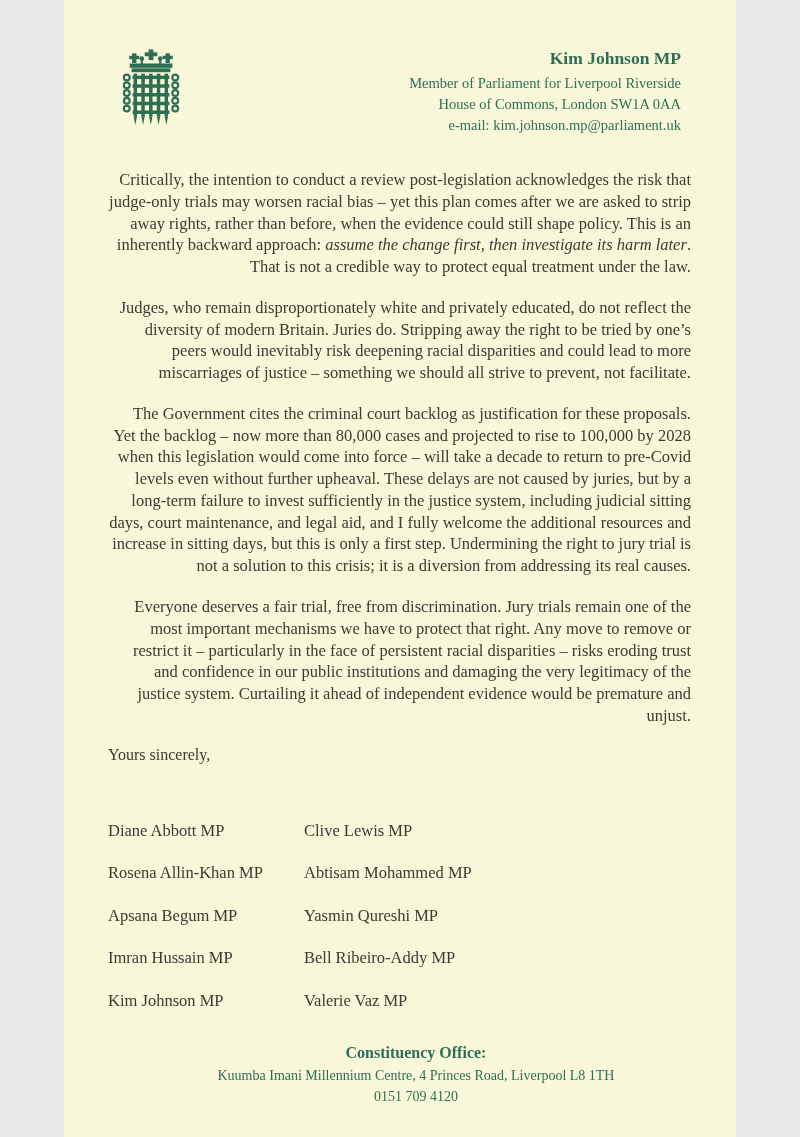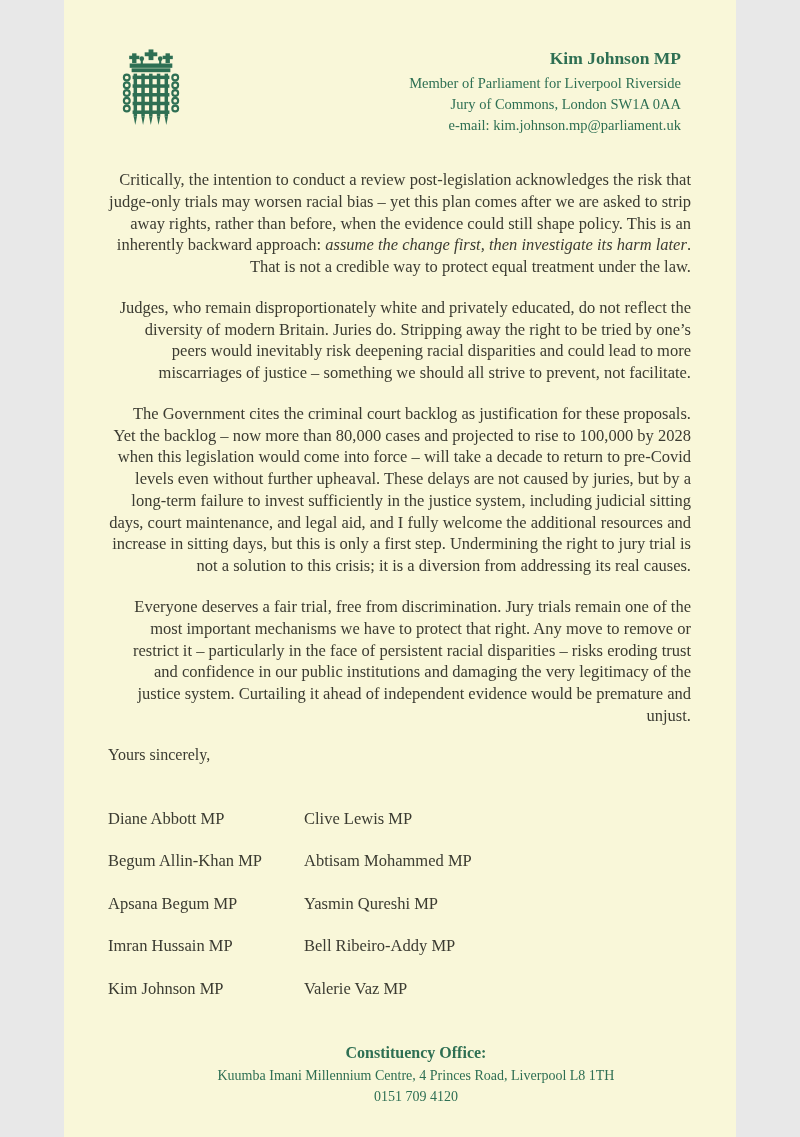--- a/index.html
+++ b/index.html
@@ -48,21 +48,21 @@
     font-size: 16.5px;
     line-height: 1.32;
     margin: 0 0 19px 0;
     text-align: right;
   }
   .valediction {
     font-size: 16px;
     margin: 0;
   }
   .signatories {
-    margin-top: 45px;
+    margin-top: 57px;
     display: grid;
     grid-template-columns: 196px 1fr;
     row-gap: 22.5px;
     font-size: 16.5px;
   }
   .footer {
     position: absolute;
     left: 0;
     right: 0;
     bottom: 30px;
@@ -128,38 +128,38 @@
             <circle cx="57" cy="46" r="3"></circle>
             <circle cx="57" cy="54" r="3"></circle>
             <circle cx="57" cy="62" r="3"></circle>
         </g>
       </svg>
     </div>
     <div class="header-text">
       <div class="header-name">Kim Johnson MP</div>
       <div>
           <div class="line">Member of Parliament for Liverpool Riverside</div>
-          <div class="line">Jury of Commons, London SW1A 0AA</div>
+          <div class="line">House of Commons, London SW1A 0AA</div>
           <div class="line">e-mail: kim.johnson.mp@parliament.uk</div>
         </div>
     </div>
   </div>
 
   <div class="letter">
     <div>
         <p class="para"><span>Critically, the intention to conduct a review post-legislation acknowledges the risk that judge-only trials may worsen racial bias – yet this plan comes after we are asked to strip away rights, rather than before, when the evidence could still shape policy. This is an inherently backward approach: </span><span style="font-style: italic;">assume the change first, then investigate its harm later</span><span>. That is not a credible way to protect equal treatment under the law.</span></p>
         <p class="para"><span>Judges, who remain disproportionately white and privately educated, do not reflect the diversity of modern Britain. Juries do. Stripping away the right to be tried by one’s peers would inevitably risk deepening racial disparities and could lead to more miscarriages of justice – something we should all strive to prevent, not facilitate.</span></p>
         <p class="para"><span>The Government cites the criminal court backlog as justification for these proposals. Yet the backlog – now more than 80,000 cases and projected to rise to 100,000 by 2028 when this legislation would come into force – will take a decade to return to pre-Covid levels even without further upheaval. These delays are not caused by juries, but by a long-term failure to invest sufficiently in the justice system, including judicial sitting days, court maintenance, and legal aid, and I fully welcome the additional resources and increase in sitting days, but this is only a first step. Undermining the right to jury trial is not a solution to this crisis; it is a diversion from addressing its real causes.</span></p>
         <p class="para"><span>Everyone deserves a fair trial, free from discrimination. Jury trials remain one of the most important mechanisms we have to protect that right. Any move to remove or restrict it – particularly in the face of persistent racial disparities – risks eroding trust and confidence in our public institutions and damaging the very legitimacy of the justice system. Curtailing it ahead of independent evidence would be premature and unjust.</span></p>
       </div>
     <p class="valediction">Yours sincerely,</p>
     <div class="signatories">
         <div>Diane Abbott MP</div>
         <div>Clive Lewis MP</div>
-        <div>Begum Allin-Khan MP</div>
+        <div>Rosena Allin-Khan MP</div>
         <div>Abtisam Mohammed MP</div>
         <div>Apsana Begum MP</div>
         <div>Yasmin Qureshi MP</div>
         <div>Imran Hussain MP</div>
         <div>Bell Ribeiro-Addy MP</div>
         <div>Kim Johnson MP</div>
         <div>Valerie Vaz MP</div>
       </div>
   </div>
 

